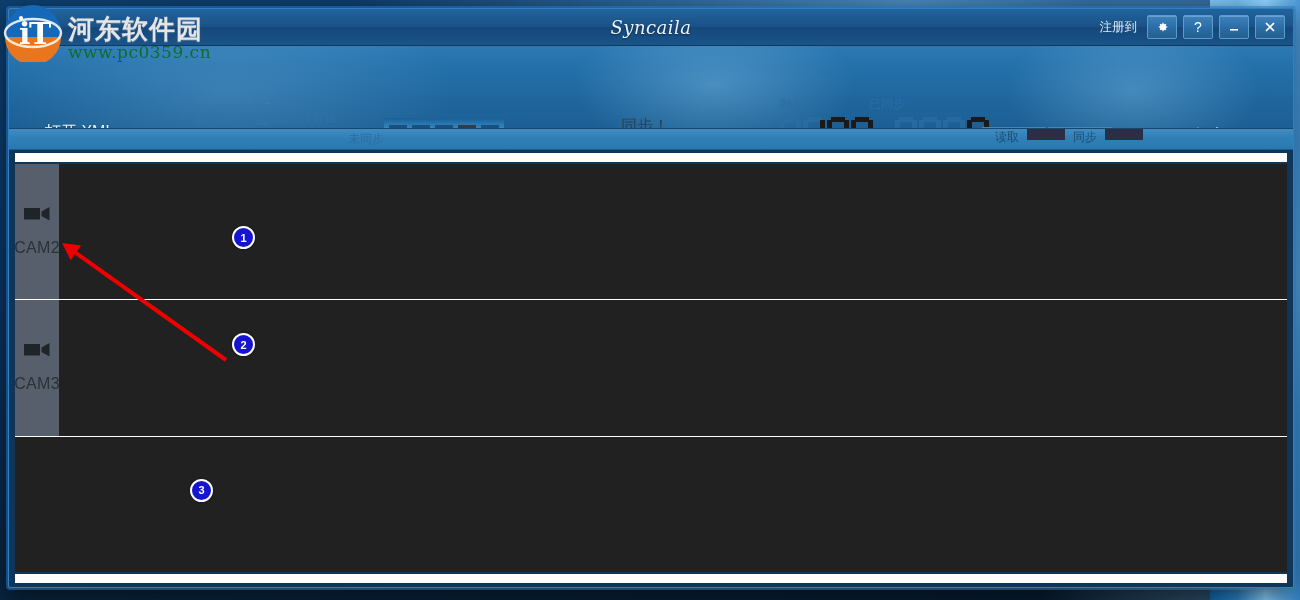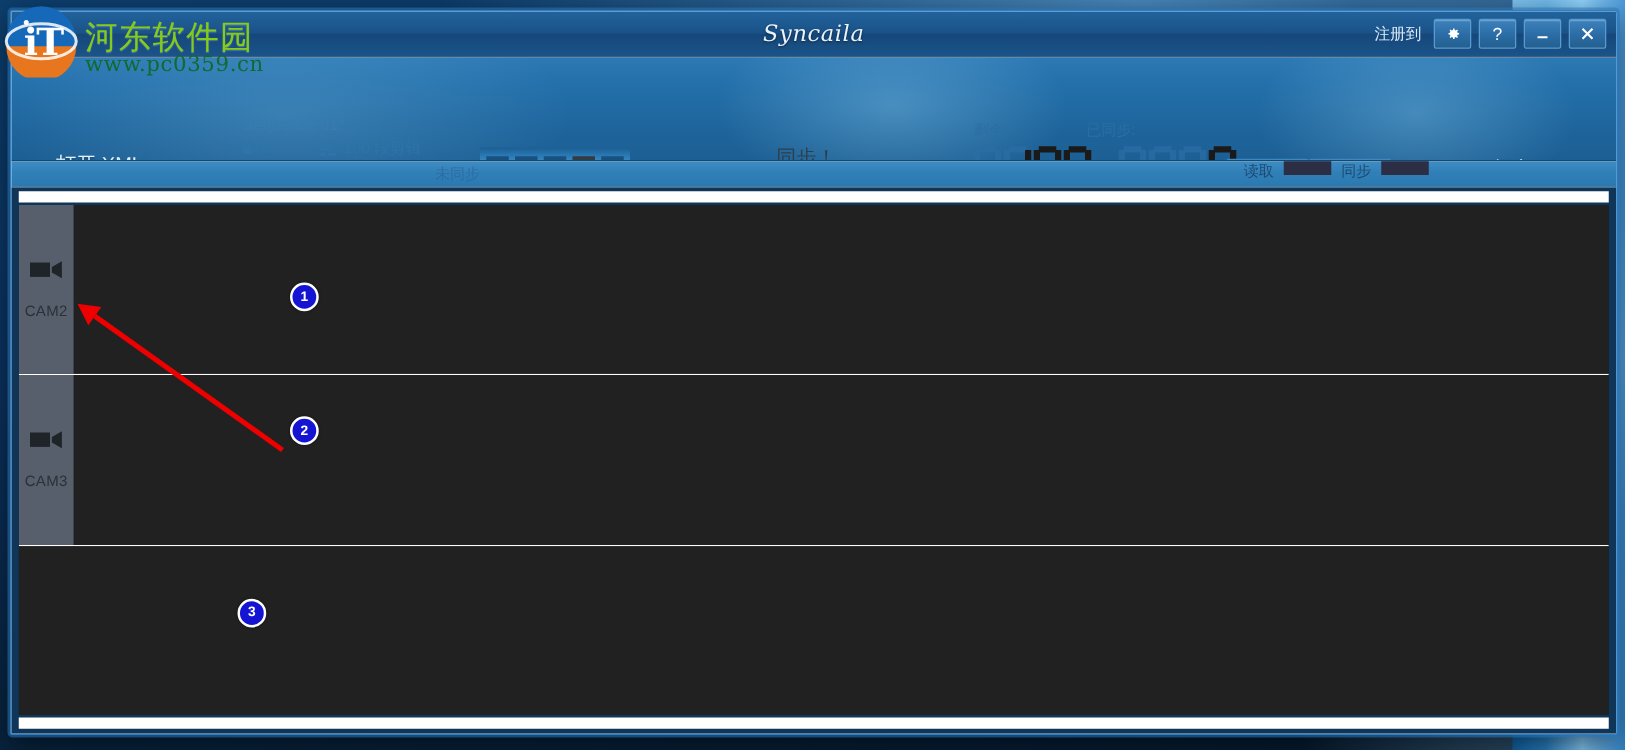--- a/index.html
+++ b/index.html
@@ -23,21 +23,21 @@
       linear-gradient(90deg, rgba(10,40,70,0) 0%, rgba(90,175,235,.35) 30%, rgba(150,215,255,.85) 62%, rgba(60,140,210,.75) 100%),
       linear-gradient(175deg,#7fc2ee 0%,#3c96d8 25%,#7ec9f2 48%,#1e7ec4 70%,#0e5fa0 100%);
   }
 
   
   #app{
     position:absolute;left:8px;top:8px;width:1284px;height:578px;
     border:1px solid #2f7fc4;
     border-radius:2px;
     box-shadow:0 0 0 2px rgba(40,120,190,.55), 0 6px 22px rgba(0,0,0,.55);
-    background:#ffffff;
+    background:#22c55e;
     overflow:hidden;
     display:flex;flex-direction:column;
   }
 
   
   #titlebar{
     height:36px;flex:0 0 36px;position:relative;
     background:linear-gradient(180deg,#22639c 0%,#1a5288 48%,#16477a 52%,#1a5489 100%);
     border-bottom:1px solid #10395f;
   }
@@ -171,42 +171,42 @@
   .track{
     flex:1 1 0;display:flex;position:relative;min-height:0;
     border-bottom:1px solid #ffffff;
   }
   .track:last-child{border-bottom:0;}
   .track-head{
     width:44px;flex:0 0 44px;background:#565f6b;
     display:flex;flex-direction:column;align-items:center;justify-content:center;
     color:#1f2429;
   }
-  .track-head .lbl{font-size:12px;color:#2b3138;margin-top:14px;letter-spacing:.3px;}
+  .track-head .lbl{font-size:16px;color:#2b3138;margin-top:14px;letter-spacing:.3px;}
   .track-body{flex:1 1 auto;background:#212121;position:relative;}
 
   
   .marker{
     position:absolute;width:19px;height:19px;border-radius:50%;
     background:#1414d2;border:2.5px solid #ffffff;
     color:#ffffff;font-size:11px;font-weight:bold;
     display:flex;align-items:center;justify-content:center;
     box-shadow:0 0 2px rgba(0,0,0,.6);
   }
   #marker-1{left:173px;top:62px;}
   #marker-2{left:173px;top:33px;}
   #marker-3{left:175px;top:42px;}
 
   
   #arrow-overlay{position:absolute;inset:0;pointer-events:none;}
 
   
   #watermark{position:absolute;left:2px;top:4px;width:230px;height:62px;pointer-events:none;}
   #watermark .wm-text1{
-    position:absolute;left:66px;top:8px;font-size:26px;font-weight:normal;color:#84cc16;
+    position:absolute;left:66px;top:8px;font-size:26px;font-weight:bold;color:#e5e5e5;
     font-family:"DejaVu Sans","Liberation Sans",sans-serif;
     text-shadow:0 1px 1px rgba(255,255,255,.25);
     letter-spacing:1px;
   }
   #watermark .wm-text2{
     position:absolute;left:66px;top:38px;font-size:17px;font-weight:normal;color:#0f6b2f;
     font-family:"DejaVu Serif","Liberation Serif",serif;letter-spacing:.5px;
   }
 </style>
 </head>

